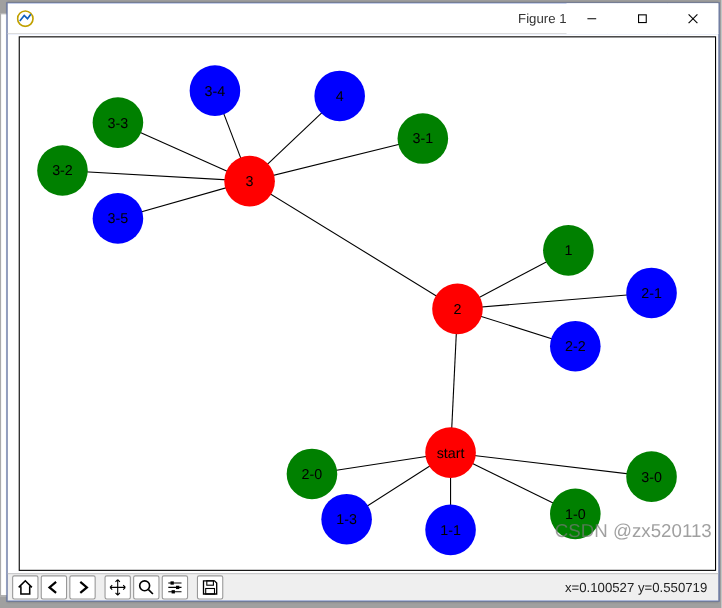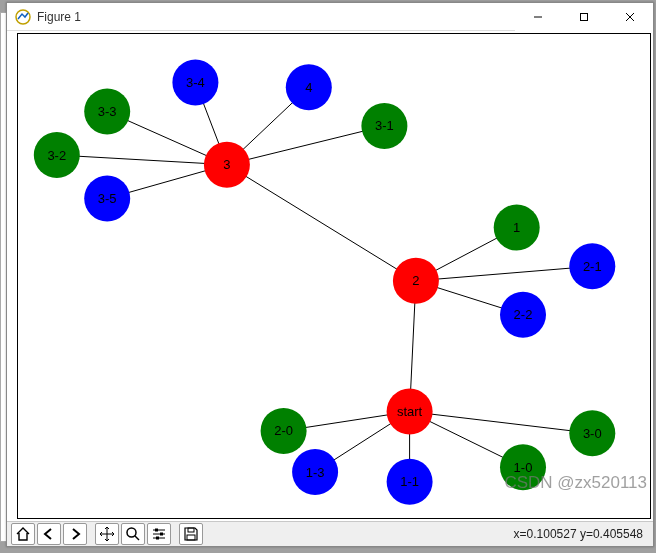--- a/index.html
+++ b/index.html
@@ -1,17 +1,17 @@
 <!DOCTYPE html>
 <html><head>
 <meta charset="utf-8">
 <style>
   * { box-sizing: border-box; margin: 0; padding: 0; }
   body { font-family: "Segoe UI", Tahoma, sans-serif; font-size: 12px; background: #a0a0a0; width: 656px; height: 553px; overflow: hidden; position: relative; }
-  .window { position: absolute; left: 6px; top: 2px; width: 648px; height: 545px; background: #1d4ed8; border: 1px solid #888; box-shadow: 0 0 2px rgba(0,0,0,0.3); }
+  .window { position: absolute; left: 6px; top: 2px; width: 648px; height: 545px; background: #1d4ed8; border: 1px solid #888; box-shadow: 0 0 2px rgba(0,0,0,0.3); text-align: right; }
   .titlebar { height: 28px; display: flex; align-items: center; padding: 0 0 0 8px; background: #fff; border-bottom: 1px solid #ddd; }
   .title-icon { width: 16px; height: 16px; margin-right: 6px; display: inline-flex; align-items: center; justify-content: center; }
   .title-text { flex: 1; font-size: 12px; color: #333; }
   .win-btns { display: flex; height: 100%; }
   .win-btn { width: 46px; height: 28px; display: flex; align-items: center; justify-content: center; background: #fff; cursor: default; }
   .canvas-area { position: relative; width: 646px; height: 490px; background: #fff; overflow: hidden; }
   .plot { position: absolute; left: 10px; top: 2px; right: 2px; bottom: 2px; border: 1px solid #000; background: #fff; }
   .plot svg { width: 100%; height: 100%; display: block; }
   .node circle { stroke: none; }
   .node text { font-family: sans-serif; font-size: 13px; fill: #000; text-anchor: middle; dominant-baseline: central; }
@@ -200,15 +200,15 @@
     <div class="tool-sep"></div>
     <div class="tool-group">
       <div class="tool-btn">
         <svg width="16" height="16" viewBox="0 0 16 16">
             <path d="M2 2 H12 L14 4 V14 H2 Z" fill="none" stroke="#000" stroke-width="1.2"></path>
             <rect x="5" y="2" width="6" height="4" fill="none" stroke="#000"></rect>
             <rect x="4" y="9" width="8" height="5" fill="none" stroke="#000"></rect>
           </svg>
       </div>
     </div>
-    <div class="coords">x=0.100527     y=0.405548</div>
+    <div class="coords">x=0.100527     y=0.550719</div>
   </div>
 </div>
 
 </body></html>

